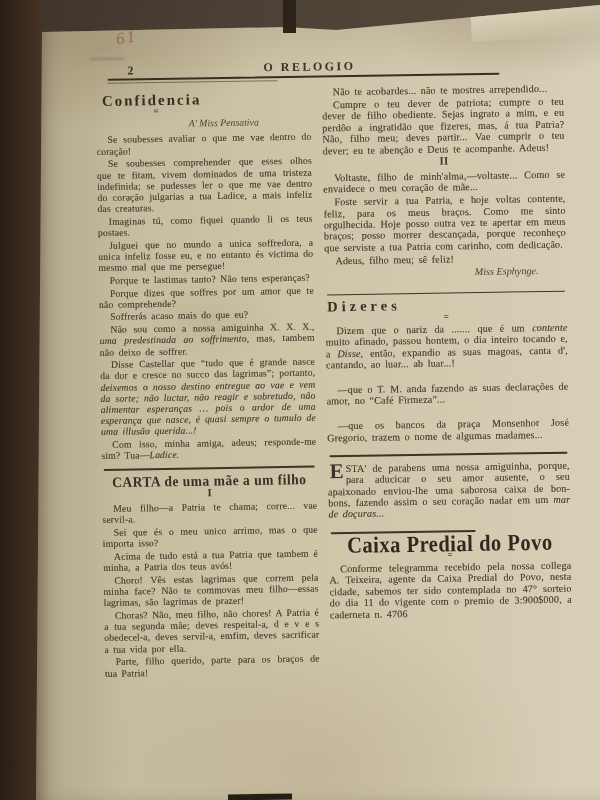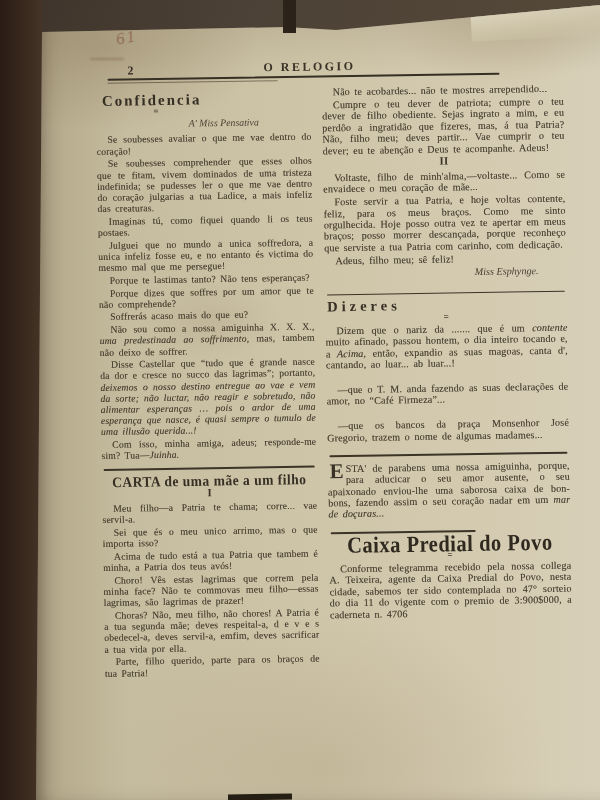--- a/index.html
+++ b/index.html
@@ -81,21 +81,21 @@
         <div class="dedication">A' Miss Pensativa</div>
         <p class="body">Se soubesses avaliar o que me vae dentro do coração!</p>
         <p class="body">Se soubesses comprehender que esses olhos que te fitam, vivem dominados de uma tristeza indefinida; se pudesses ler o que me vae dentro do coração julgarias a tua Ladice, a mais infeliz das creaturas.</p>
         <p class="body">Imaginas tú, como fiquei quando li os teus postaes.</p>
         <p class="body">Julguei que no mundo a unica soffredora, a unica infeliz fosse eu, e no entanto és victima do mesmo mal que me persegue!</p>
         <p class="body">Porque te lastimas tanto? Não tens esperanças?</p>
         <p class="body">Porque dizes que soffres por um amor que te não comprehende?</p>
         <p class="body">Soffrerás acaso mais do que eu?</p>
         <p class="body"><span>Não sou como a nossa amiguinha X. X. X., </span><span class="it">uma predestinada ao soffrimento,</span><span> mas, tambem não deixo de soffrer.</span></p>
         <p class="body"><span>Disse Castellar que “tudo que é grande nasce da dor e cresce no succo das lagrimas”; portanto, </span><span class="it">deixemos o nosso destino entregue ao vae e vem da sorte; não luctar, não reagir e sobretudo, não alimentar esperanças … pois o ardor de uma esperança que nasce, é quasi sempre o tumulo de uma illusão querida...!</span></p>
-        <p class="body"><span>Com isso, minha amiga, adeus; responde-me sim? Tua—</span><span class="it">Juinha.</span></p>
+        <p class="body"><span>Com isso, minha amiga, adeus; responde-me sim? Tua—</span><span class="it">Ladice.</span></p>
 
         <div class="rule"></div>
 
         <div class="h-carta">CARTA de uma mãe a um filho</div>
         <div class="numeral">I</div>
         <p class="body">Meu filho—a Patria te chama; corre... vae servil-a.</p>
         <p class="body">Sei que és o meu unico arrimo, mas o que importa isso?</p>
         <p class="body">Acima de tudo está a tua Patria que tambem é minha, a Patria dos teus avós!</p>
         <p class="body">Choro! Vês estas lagrimas que correm pela minha face? Não te commovas meu filho—essas lagrimas, são lagrimas de prazer!</p>
         <p class="body">Choras? Não, meu filho, não chores! A Patria é a tua segunda mãe; deves respeital-a, d e v e s obedecel-a, deves servil-a, emfim, deves sacrificar a tua vida por ella.</p>
@@ -108,21 +108,21 @@
         <div class="numeral">II</div>
         <p class="body">Voltaste, filho de minh'alma,—voltaste... Como se envaidece o meu coração de mãe...</p>
         <p class="body">Foste servir a tua Patria, e hoje voltas contente, feliz, para os meus braços. Como me sinto orgulhecida. Hoje posso outra vez te apertar em meus braços; posso morrer descançada, porque reconheço que serviste a tua Patria com carinho, com dedicação.</p>
         <p class="body">Adeus, filho meu; sê feliz!</p>
         <div class="signature">Miss Esphynge.</div>
 
         <div class="rule thin" style="margin-top:14px;"></div>
 
         <div class="h-dizeres">Dizeres</div>
         <div class="eq">=</div>
-        <p class="body"><span>Dizem que o nariz da ....... que é um </span><span class="it">contente</span><span> muito afinado, passou hontem, o dia inteiro tocando e, a </span><span class="it">Acima,</span><span> então, expandio as suas magoas, canta d', cantando, ao luar... ab luar...!</span></p>
+        <p class="body"><span>Dizem que o nariz da ....... que é um </span><span class="it">contente</span><span> muito afinado, passou hontem, o dia inteiro tocando e, a </span><span class="it">Disse,</span><span> então, expandio as suas magoas, canta d', cantando, ao luar... ab luar...!</span></p>
         <div class="spacer-lg"></div>
         <p class="body">—que o T. M. anda fazendo as suas declarações de amor, no “Café Firmeza”...</p>
         <div class="spacer-lg"></div>
         <p class="body">—que os bancos da praça Monsenhor José Gregorio, trazem o nome de algumas madames...</p>
 
         <div class="rule thin" style="margin-top:12px;"></div>
 
         <div class="nota">
           <span class="dropcap">E</span>
           <p class="body"><span>STA' de parabens uma nossa amiguinha, porque, para aducicar o seu amor ausente, o seu apaixonado enviou-lhe uma saborosa caixa de bon-bons, fazendo assim o seu coração nadar em um </span><span class="it">mar de doçuras...</span></p>

